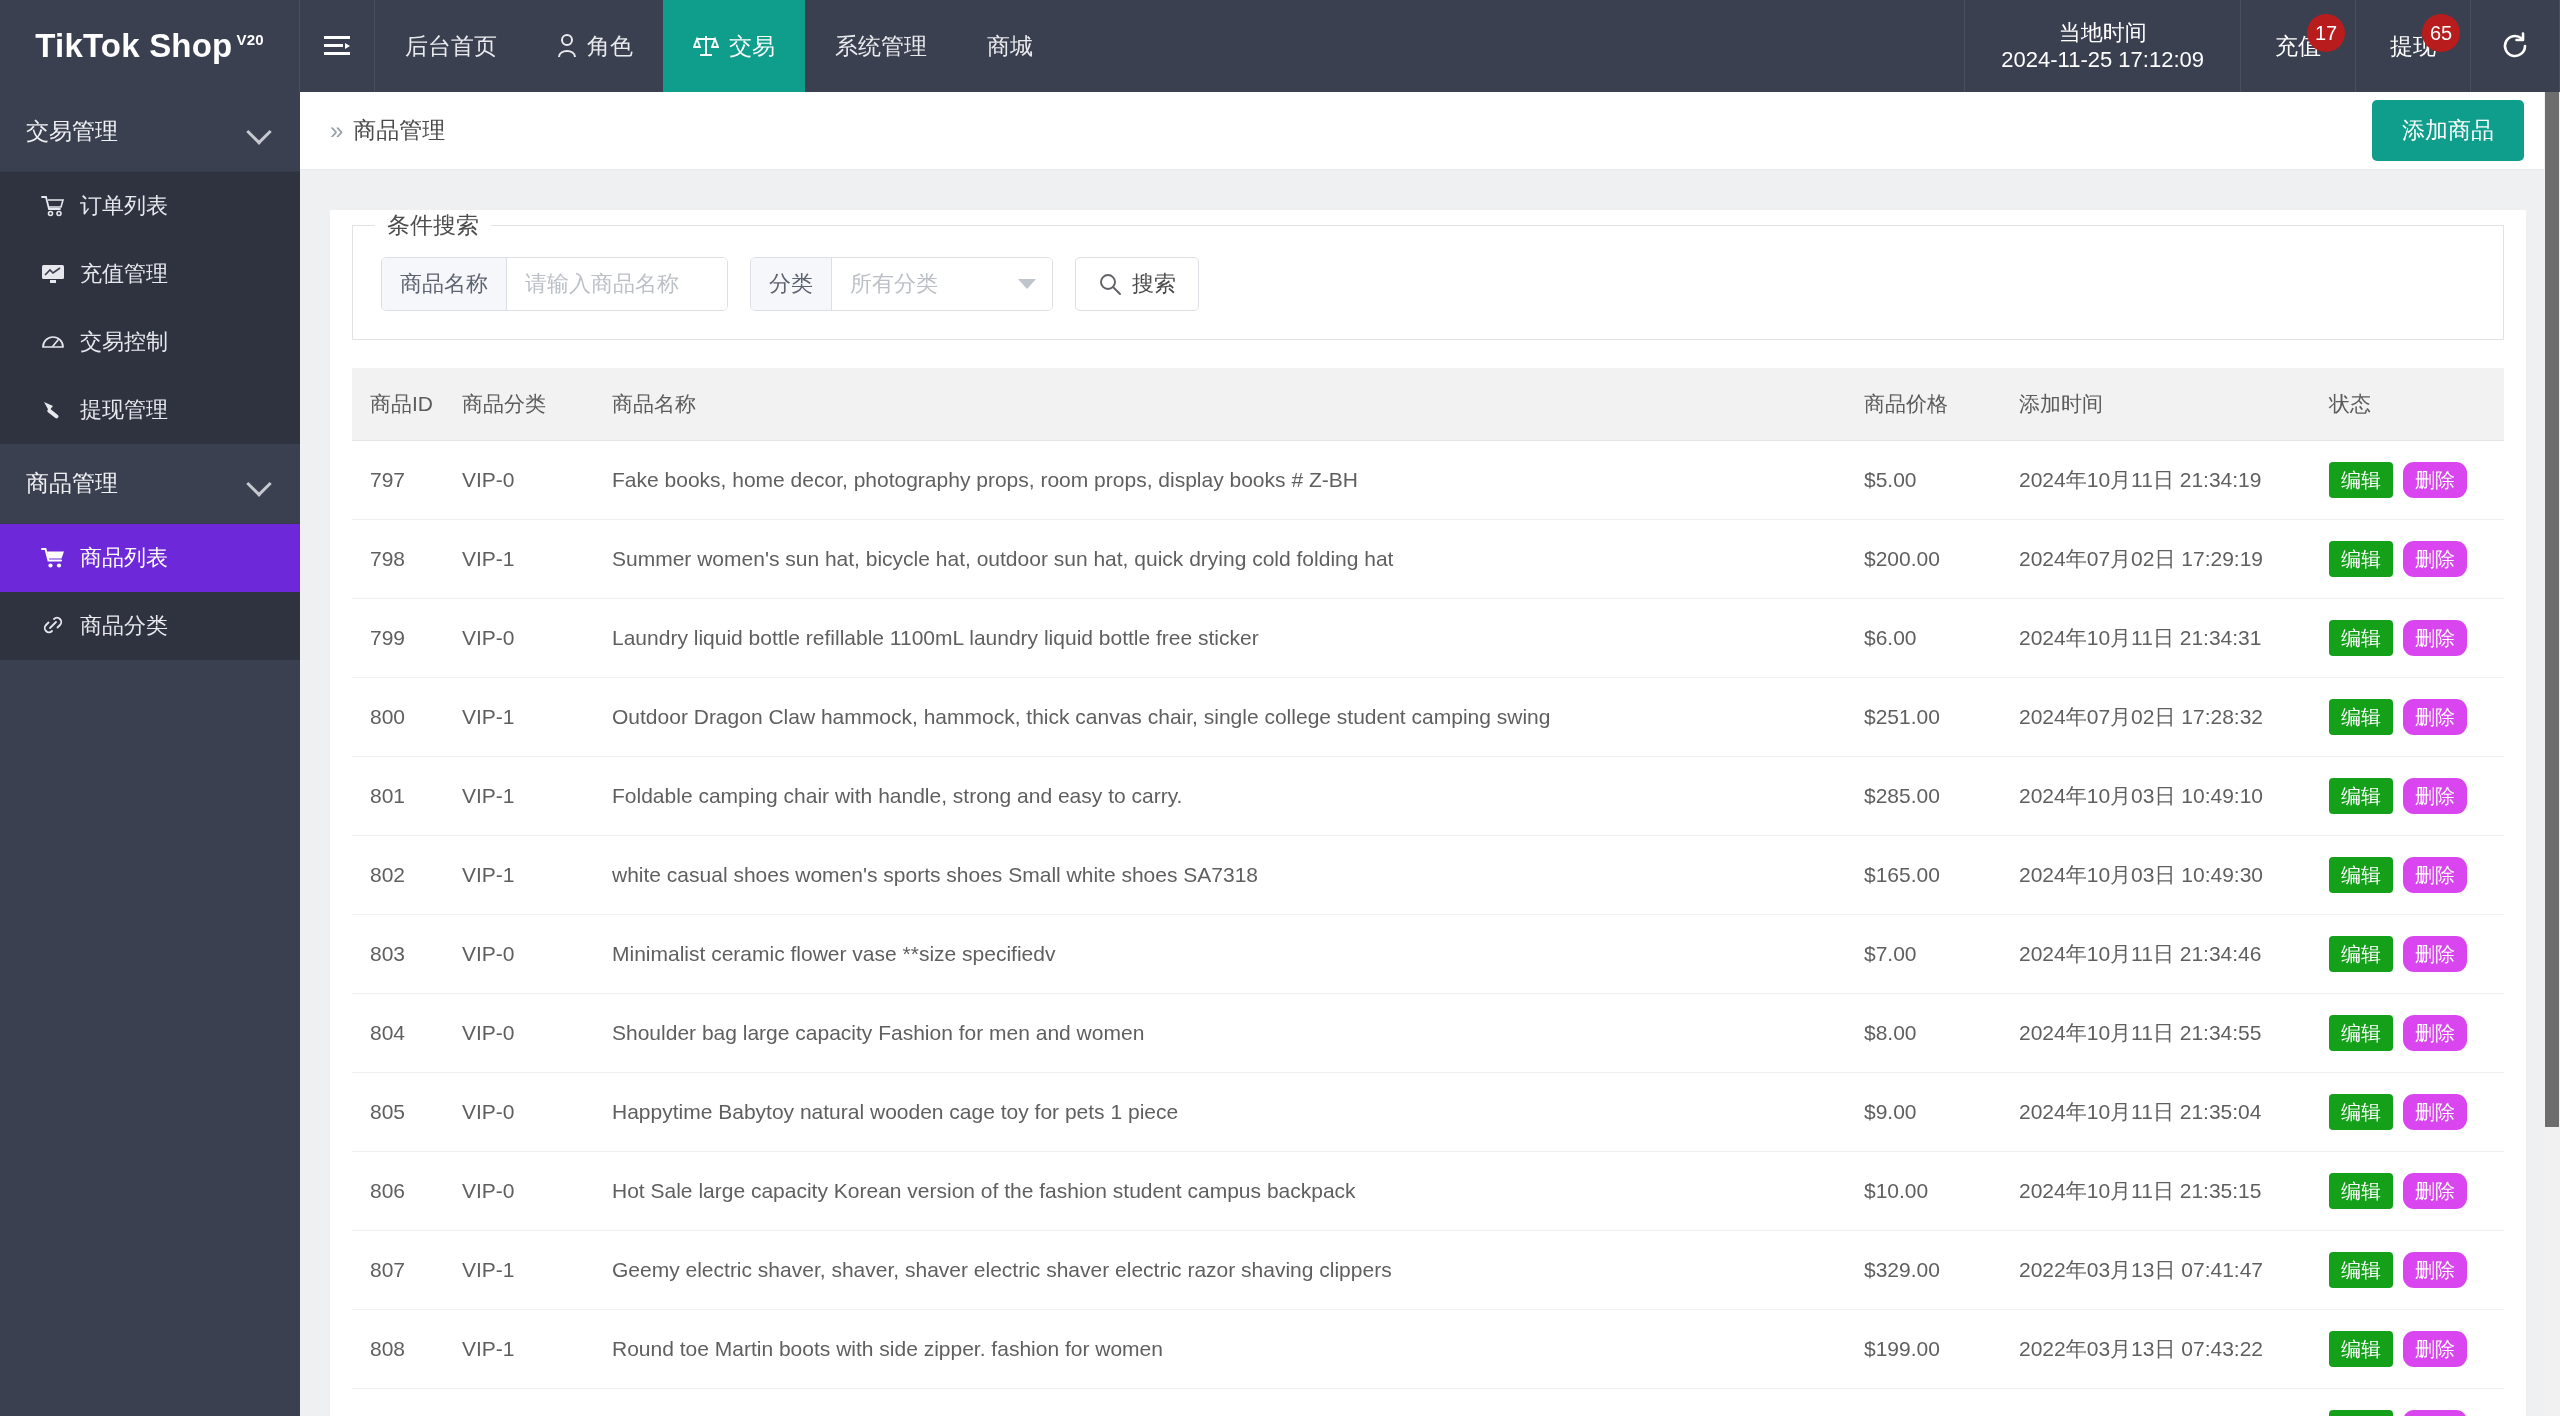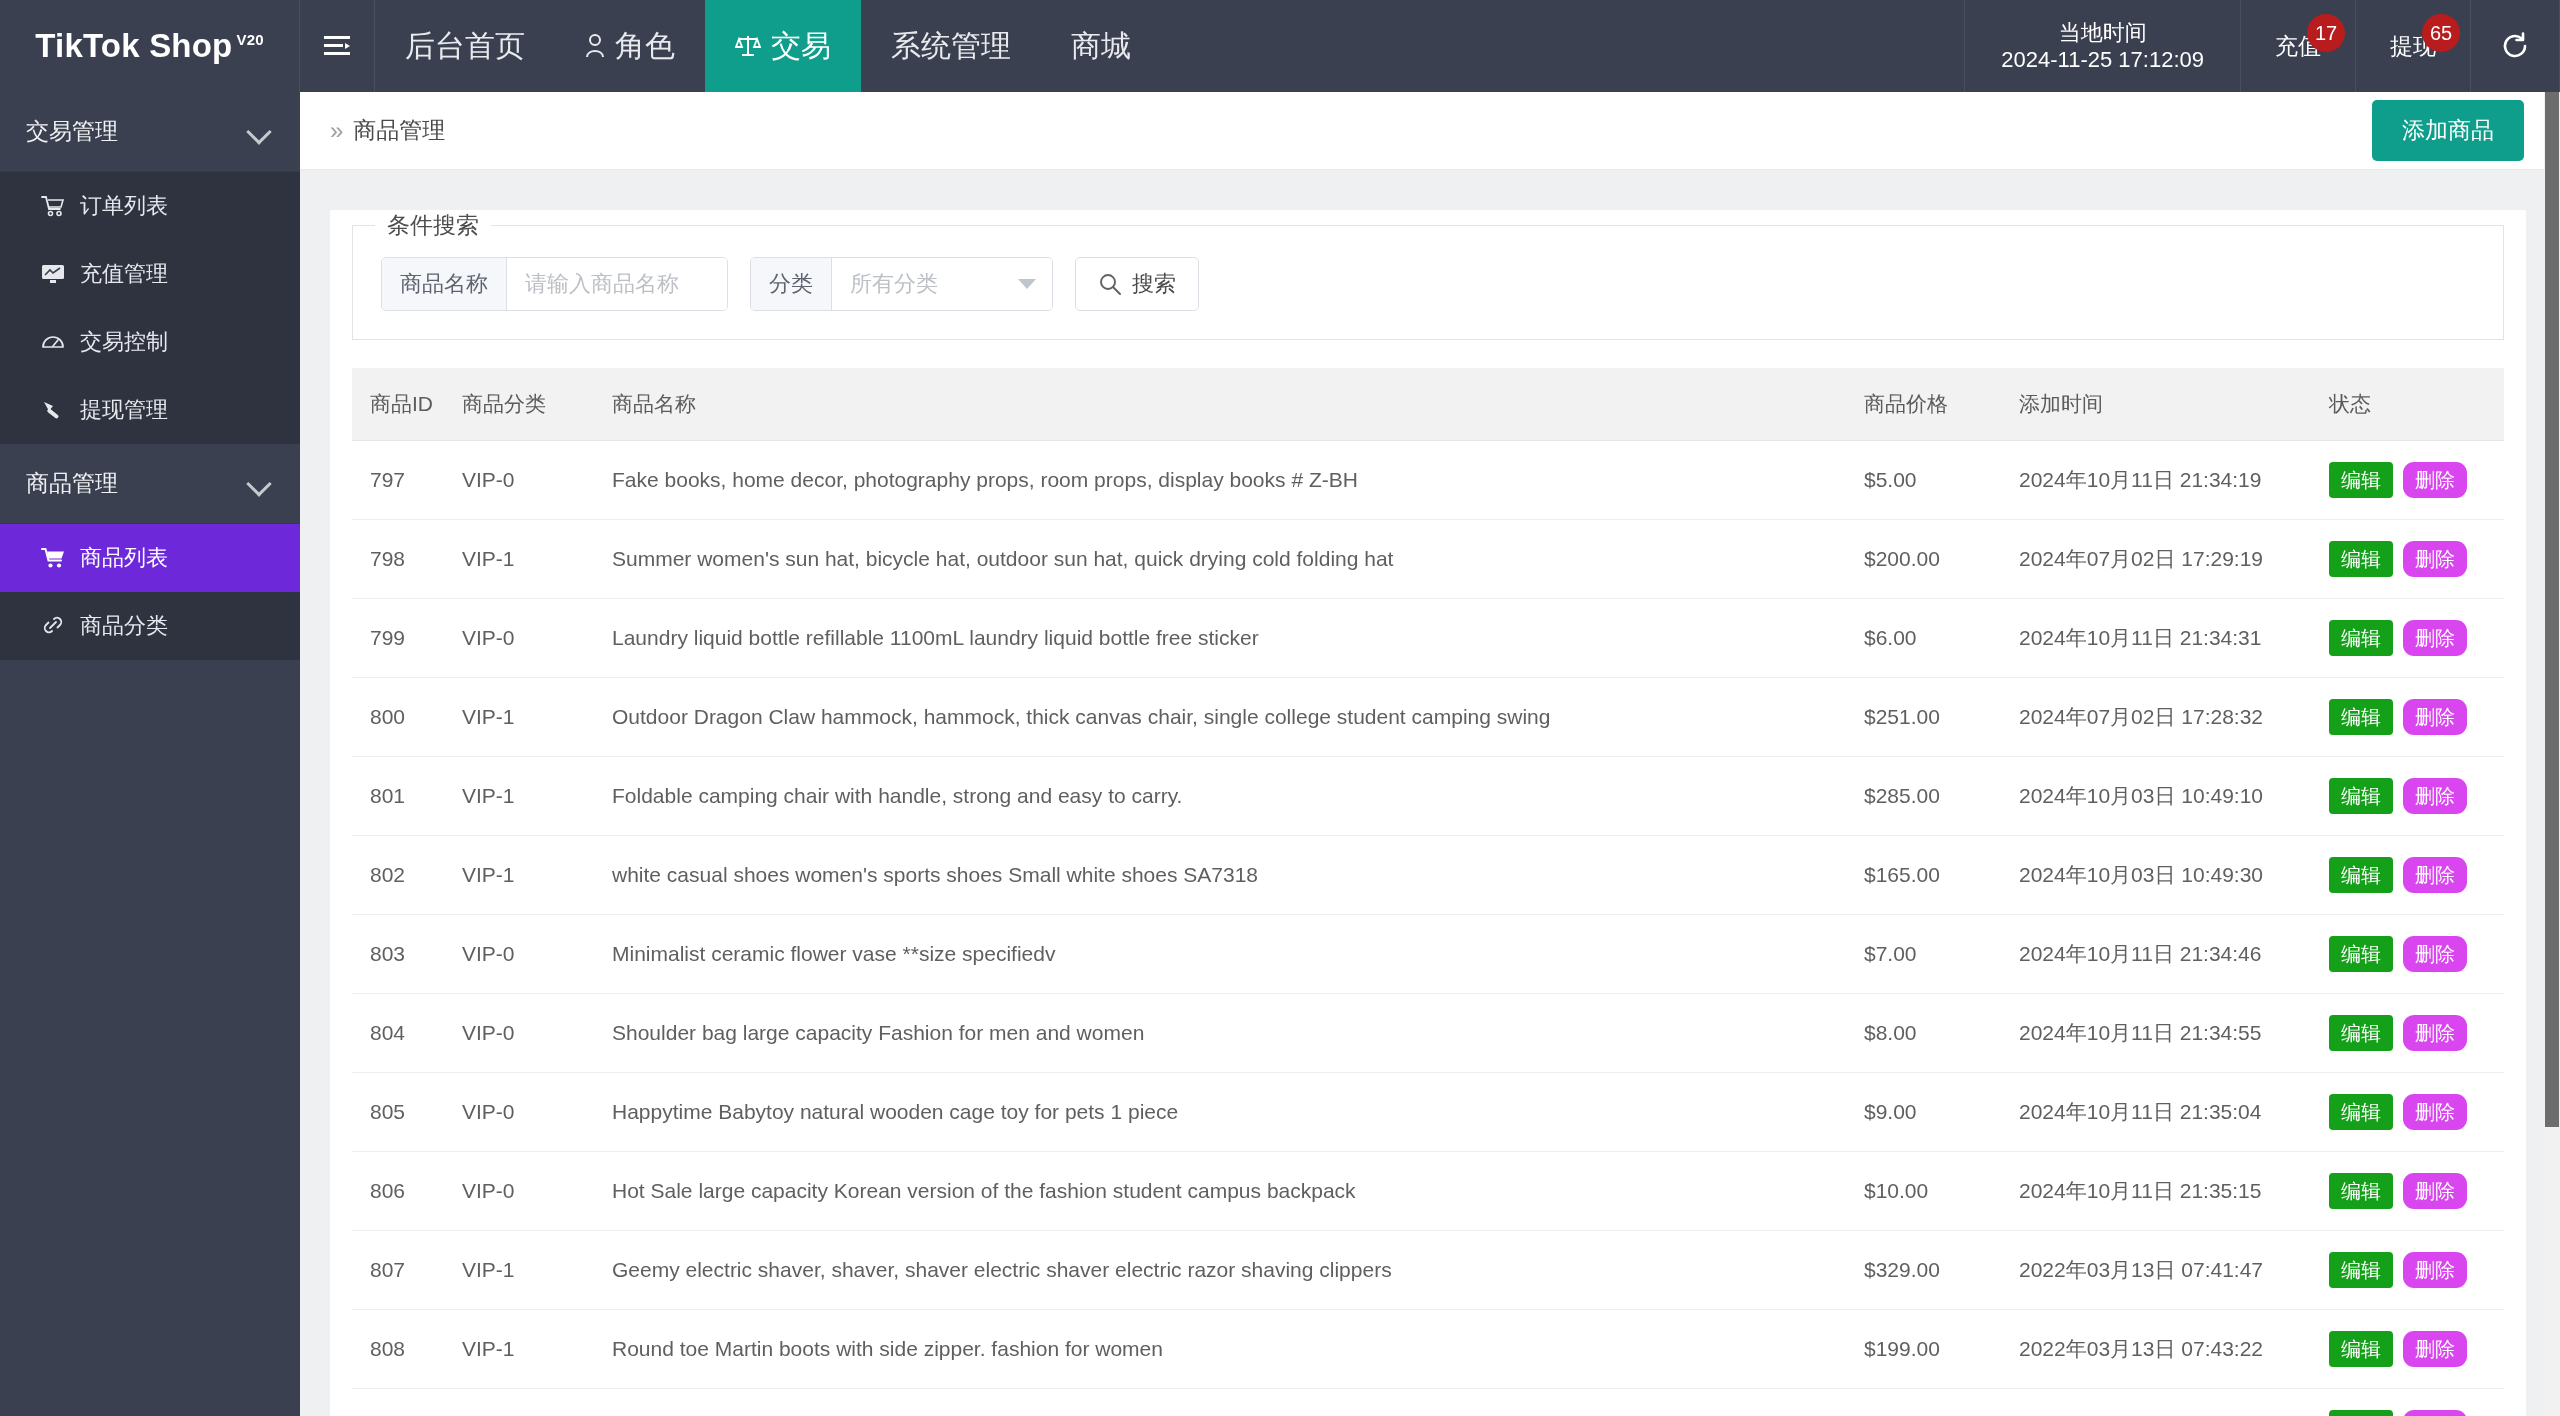--- a/index.html
+++ b/index.html
@@ -30,21 +30,21 @@
 
   .hamburger {
     width: 75px; display: flex; align-items: center; justify-content: center;
     border-right: 1px solid #4a4f60;
     cursor: pointer;
   }
   .nav-items { display: flex; align-items: stretch; }
   .nav-item {
     padding: 0 30px;
     display: flex; align-items: center; gap: 10px;
-    font-size: 30px; color: #e9eaee;
+    font-size: 23px; color: #e9eaee;
     cursor: pointer; white-space: nowrap;
   }
   .nav-item.active { background: #0f9e8b; color: #fff; }
 
   .top-spacer { flex: 1; }
 
   .localtime {
     padding: 0 36px;
     display: flex; flex-direction: column; align-items: center; justify-content: center;
     border-left: 1px solid #4a4f60; border-right: 1px solid #4a4f60;

